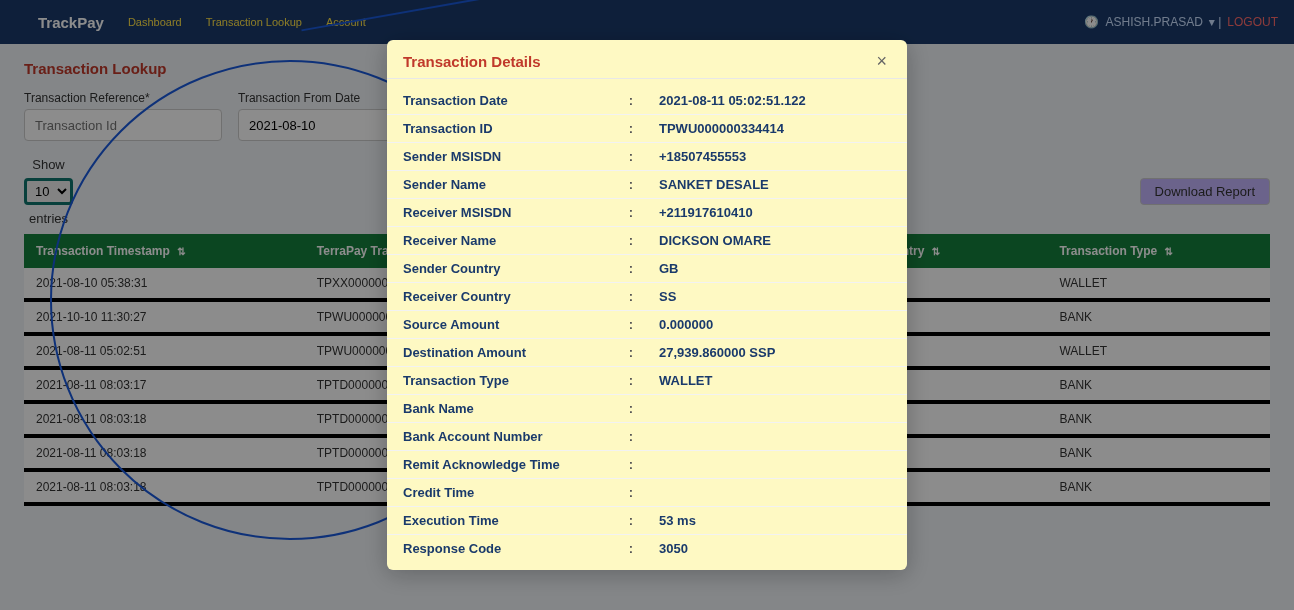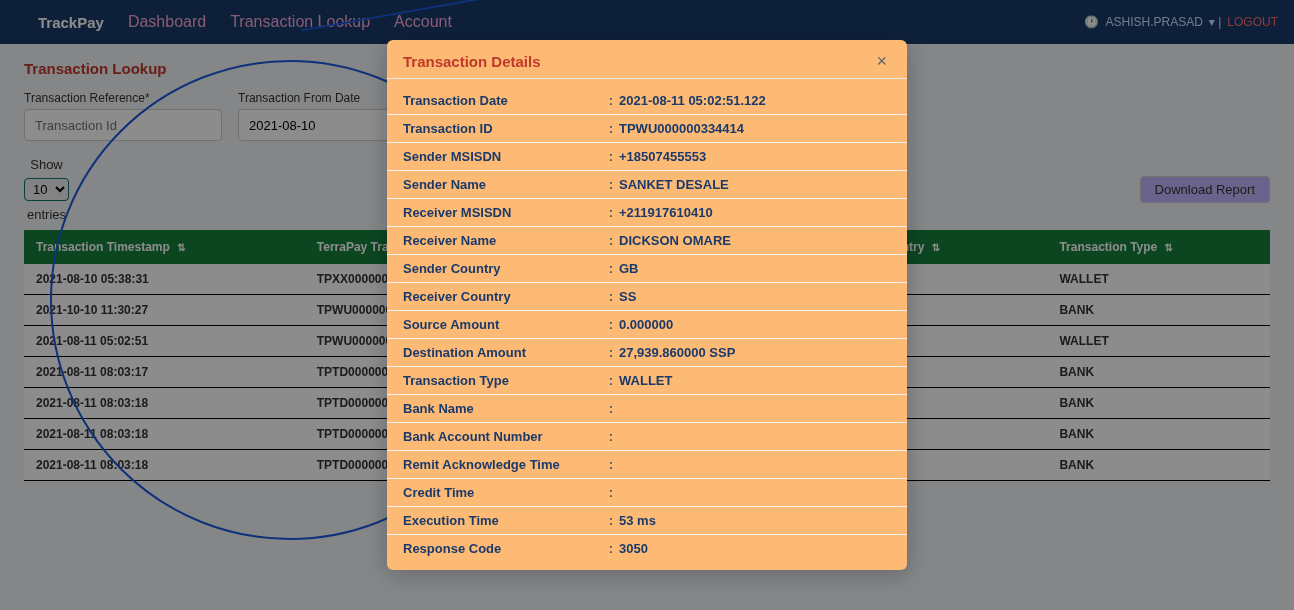--- a/index.html
+++ b/index.html
@@ -9,21 +9,21 @@
     .navbar {
       background: #1a3a6b;
       display: flex;
       align-items: center;
       padding: 0 16px;
       height: 44px;
       justify-content: space-between;
     }
     .navbar-left { display: flex; align-items: center; gap: 24px; margin-left: 22px; }
     .navbar-brand { color: #fff; font-weight: bold; font-size: 15px; }
-    .navbar-link { color: #f9a8d4; font-size: 16px; cursor: pointer; padding: 4px 0; }
+    .navbar-link { color: #fde047; font-size: 11px; cursor: pointer; padding: 4px 0; }
     .navbar-right { color: #cce0ff; font-size: 12px; display: flex; align-items: center; gap: 6px; }
     .navbar-right a { color: #ff6b6b; text-decoration: none; font-size: 12px; }
 
     
     .page-content { padding: 16px 24px; }
     .page-title { color: #c0392b; font-size: 15px; font-weight: bold; margin-bottom: 14px; }
 
     
     .search-bar { display: flex; align-items: flex-end; gap: 16px; margin-bottom: 16px; flex-wrap: wrap; }
     .form-group { display: flex; flex-direction: column; gap: 4px; }
@@ -44,21 +44,21 @@
       border-radius: 4px;
       padding: 6px 20px;
       font-size: 13px;
       cursor: pointer;
       height: 32px;
     }
 
     
     .table-controls { display: flex; align-items: center; justify-content: space-between; margin-bottom: 8px; }
     .show-entries { display: flex; align-items: center; gap: 6px; font-size: 13px; color: #333; flex-direction: column; }
-    .show-entries select { border: 1px solid #0f766e; border-radius: 4px; padding: 2px 4px; font-size: 13px; }
+    .show-entries select { border: 3px solid #0f766e; border-radius: 4px; padding: 2px 4px; font-size: 13px; }
     .btn-download {
       background: #c4b5fd;
       color: #333;
       border: 1px solid #ccc;
       border-radius: 4px;
       padding: 5px 14px;
       font-size: 13px;
       cursor: pointer;
     }
 
@@ -68,35 +68,35 @@
     thead tr { background: #15803d; color: #fff; }
     thead th {
       padding: 10px 12px;
       text-align: left;
       font-size: 12px;
       white-space: nowrap;
       cursor: pointer;
       user-select: none;
     }
     thead th .sort-icon { margin-left: 4px; font-size: 10px; }
-    tbody tr { border-bottom: 1px solid #000000; font-weight: bold; }
+    tbody tr { border-bottom: 4px solid #000000; }
     tbody td { padding: 8px 12px; white-space: nowrap; color: #333; }
 
     
     .modal-overlay {
       position: fixed;
       top: 0; left: 0; right: 0; bottom: 0;
       background: rgba(0,0,0,0.45);
       display: flex;
       align-items: center;
       justify-content: center;
       z-index: 1000;
     }
     .modal {
-      background: #fdba74;
+      background: #fef9c3;
       border-radius: 6px;
       width: 520px;
       max-height: 580px;
       display: flex;
       flex-direction: column;
       box-shadow: 0 4px 24px rgba(0,0,0,0.25);
       position: relative;
     }
     .modal-header {
       display: flex;
@@ -122,21 +122,21 @@
     }
     .modal-body::-webkit-scrollbar { width: 6px; }
     .modal-body::-webkit-scrollbar-thumb { background: #ccc; border-radius: 3px; }
 
     .detail-row {
       display: grid;
       grid-template-columns: 200px 16px 1fr;
       align-items: center;
       padding: 6px 16px;
       border-bottom: 1px solid #f2f2f2;
-      gap: 0;
+      gap: 20px;
     }
     .detail-row:last-child { border-bottom: none; }
     .detail-label { font-weight: bold; color: #1a3a6b; font-size: 13px; }
     .detail-colon { color: #555; font-weight: bold; text-align: center; }
     .detail-value { color: #1a3a6b; font-size: 13px; font-weight: bold; }
 
     
     .annotation-circle {
       position: fixed;
       border: 2px solid #1a5adc;

